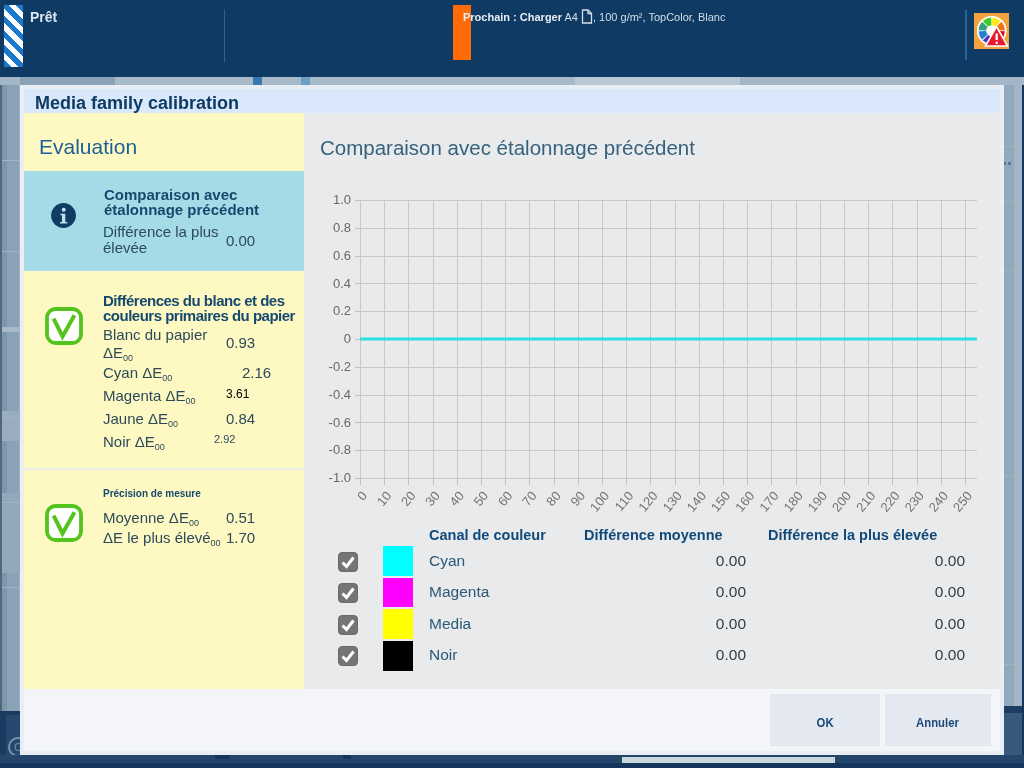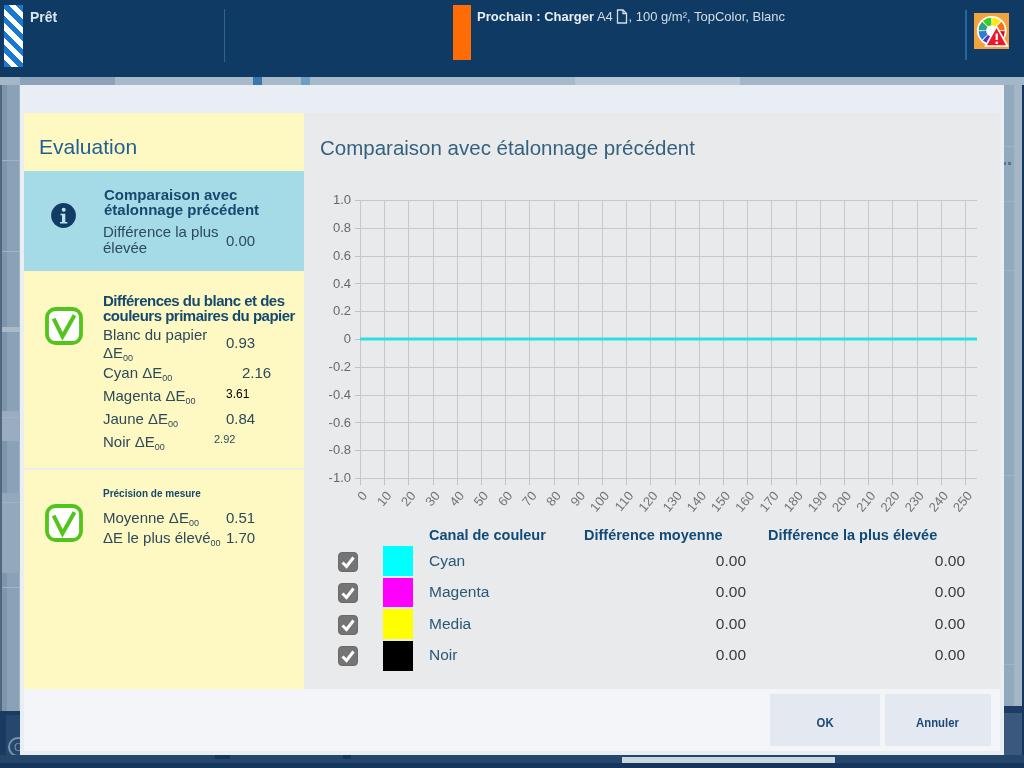--- a/index.html
+++ b/index.html
@@ -6,21 +6,21 @@
        font-family:"Liberation Sans", sans-serif; background:#8aa1b7; }
 .abs { position:absolute; }
 </style></head>
 <body>
 
 <div class="abs" style="left:0;top:0;width:1024px;height:77px;background:#0e3a63">
   <div class="abs" style="left:4px;top:5px;width:19px;height:62px;background:repeating-linear-gradient(45deg,#1879cf 0 5.2px,#ffffff 5.2px 10.4px)"></div>
   <div class="abs" style="left:30px;top:9px;font-size:14px;font-weight:bold;color:#dce6ee">Prêt</div>
   <div class="abs" style="left:224px;top:9px;width:1px;height:53px;background:#2d6295"></div>
   <div class="abs" style="left:452.5px;top:5px;width:18px;height:55px;background:#ff6b05"></div>
-  <div class="abs" style="left:477px;top:9px;font-size:13px;color:#d4dfe9;white-space:nowrap"><b style="color:#e8eef5">Prochain&nbsp;: Charger</b> A4 <svg width="12" height="15" viewBox="0 0 12 15" style="vertical-align:-3px">
+  <div class="abs" style="left:463px;top:9px;font-size:11px;color:#d4dfe9;white-space:nowrap"><b style="color:#e8eef5">Prochain&nbsp;: Charger</b> A4 <svg width="12" height="15" viewBox="0 0 12 15" style="vertical-align:-3px">
         <path d="M1.5 1 H7 L10.5 4.5 V14 H1.5 Z" fill="none" stroke="#d4dfe9" stroke-width="1.3"></path>
         <path d="M7 1 V4.5 H10.5" fill="none" stroke="#d4dfe9" stroke-width="1.3"></path>
       </svg>, 100 g/m², TopColor, Blanc</div>
   <div class="abs" style="left:965px;top:10px;width:2px;height:50px;background:#2565a0"></div>
   <div style="position:absolute;left:973.5px;top:13px;width:35.5px;height:35.5px;background:#f3a33e"><svg width="35.5" height="35.5" viewBox="0 0 35.5 35.5">
         <circle cx="17.75" cy="17.75" r="14.8" fill="#fff"></circle>
         <path d="M18.3 4.6 A13.2 13.2 0 0 1 26.7 8.0 L21.5 13.6 A5.6 5.6 0 0 0 18.0 12.2 Z" fill="#ffe81a"></path>
         <path d="M27.5 8.8 A13.2 13.2 0 0 1 30.9 17.2 L23.3 17.5 A5.6 5.6 0 0 0 21.9 14.0 Z" fill="#f47310"></path>
         <path d="M30.9 18.3 A13.2 13.2 0 0 1 27.5 26.7 L21.9 21.5 A5.6 5.6 0 0 0 23.3 18.0 Z" fill="#dc0a1e"></path>
         <path d="M26.7 27.5 A13.2 13.2 0 0 1 18.3 30.9 L18.0 23.3 A5.6 5.6 0 0 0 21.5 21.9 Z" fill="#c00418"></path>
@@ -76,20 +76,23 @@
   <div class="abs" style="left:0;top:628px;width:22px;height:55px;background:#3a587b"></div>
 </div>
 
 <div class="abs" style="left:0;top:754.5px;width:1024px;height:8.5px;background:#24466b"></div>
 <div class="abs" style="left:0;top:763px;width:1024px;height:5px;background:#16355c"></div>
 <div class="abs" style="left:215px;top:754.5px;width:15px;height:4px;background:#16355c"></div>
 <div class="abs" style="left:343px;top:754.5px;width:8px;height:4px;background:#16355c"></div>
 <div class="abs" style="left:622px;top:757px;width:213px;height:5.5px;background:#ccd6df"></div>
 
 <div class="abs" style="left:20px;top:84.5px;width:984px;height:670px;background:#e9edf4">
+  <div class="abs" style="left:4px;top:4.5px;width:976px;height:24px;background:#d9e9fb">
+    <div class="abs" style="left:11px;top:4px;font-size:18px;font-weight:bold;color:#0e3a63">Media family calibration</div>
+  </div>
 
   <div class="abs" style="left:4px;top:28.5px;width:280px;height:576px;background:#fef9c3">
     <div class="abs" style="left:15px;top:22px;font-size:21px;color:#1d5f96">Evaluation</div>
     <div class="abs" style="left:0;top:57.5px;width:280px;height:100.5px;background:#a5dbe7"></div>
     <div class="abs" style="left:0;top:355px;width:280px;height:2px;background:#ececec"></div>
   </div>
 
   <div class="abs" style="left:284px;top:28.5px;width:696px;height:576px;background:#e9eaeb"></div>
 
   <div class="abs" style="left:4px;top:604.5px;width:976px;height:62px;background:#f3f5f9">

